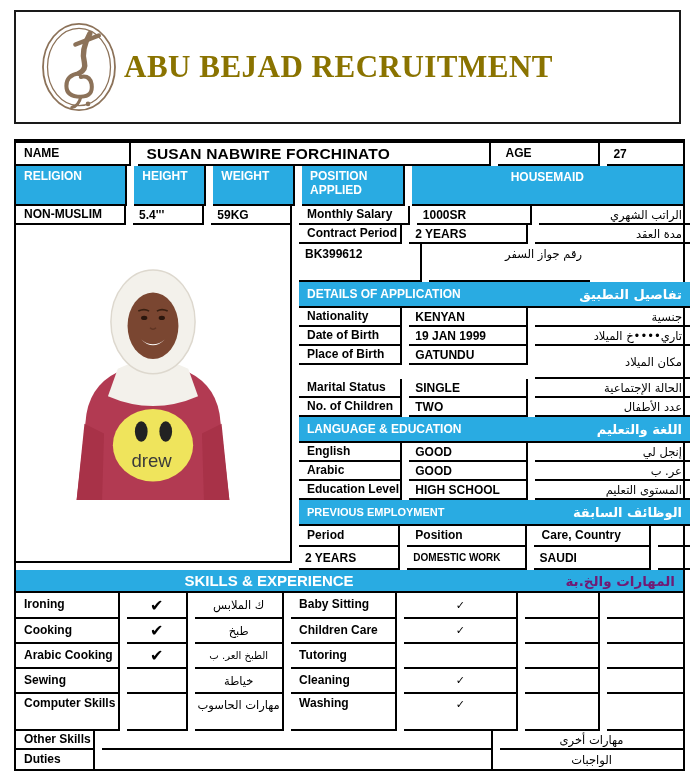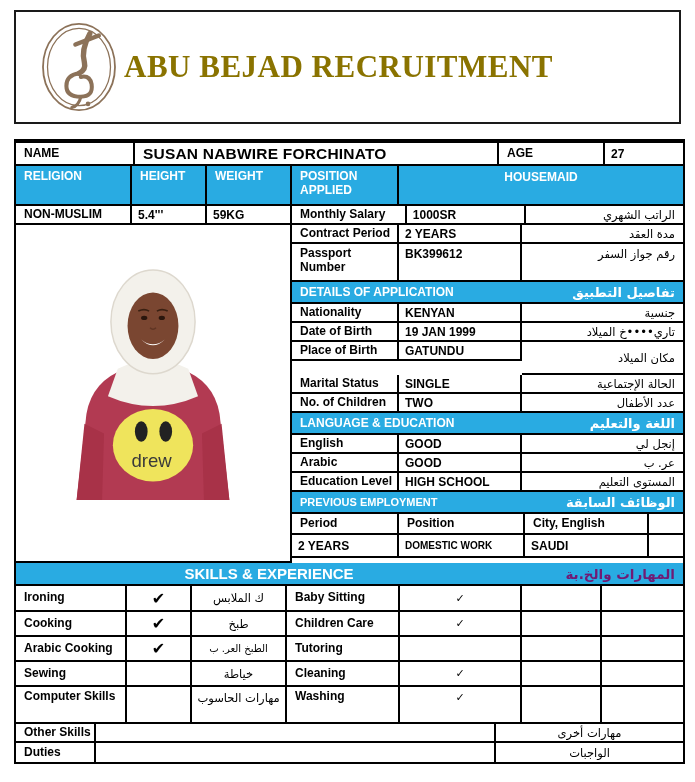--- a/index.html
+++ b/index.html
@@ -7,31 +7,31 @@
         font-family:"Liberation Sans","DejaVu Sans",sans-serif;color:#000;}
   
   .header-box{position:absolute;left:14px;top:10px;width:667px;height:114px;
               border:2px solid #1a1a1a;box-sizing:border-box;display:flex;align-items:center;}
   .logo-wrap{margin-left:18px;width:90px;height:100px;flex:0 0 auto;}
   .agency-title{font-family:"Liberation Serif",serif;font-weight:bold;font-size:31px;
                 letter-spacing:.5px;color:#8A7300;white-space:nowrap;}
   
   .doc-table{position:absolute;left:14px;top:139px;width:667px;
              border:2px solid #000;border-top:4px solid #000;background:#fff;}
-  .row{display:flex;}
+  .row{display:flex;gap:7px;}
   .cell{box-sizing:border-box;border-right:2px solid #000;border-bottom:2px solid #000;
         display:flex;align-items:center;overflow:hidden;}
   .cell.last{border-right:none;}
   .cell.nb{border-bottom:none;}
   .lbl{font-weight:bold;font-size:12px;padding-left:8px;line-height:1.15;}
   .val{font-weight:bold;font-size:12px;padding-left:6px;}
   .ar{direction:rtl;font-family:"DejaVu Sans",sans-serif;font-size:11.5px;
       justify-content:flex-start;padding-right:8px;}
   .cyan{background:#29ABE2;color:#fff;border-right-color:#000;}
-  .band{justify-content:space-between;padding:0 8px;box-sizing:border-box;}
+  .band{justify-content:space-between;padding:12px 8px;box-sizing:border-box;}
   .band .ar-hd{direction:rtl;font-family:"DejaVu Sans",sans-serif;font-weight:bold;font-size:13px;color:#fff;}
   .band .en-hd{font-weight:bold;font-size:12px;color:#fff;}
   .name-big{font-weight:bold;font-size:15.5px;padding-left:8px;letter-spacing:.2px;}
   .check-big{justify-content:center;font-size:16px;font-weight:bold;font-family:"DejaVu Sans",sans-serif;}
   .check-sm{justify-content:center;font-size:11px;font-family:"DejaVu Sans",sans-serif;}
   .small-val{font-weight:bold;font-size:10px;padding-left:6px;}
   .center{justify-content:center;}
   .photo-cell{background:#fff;align-items:flex-start;justify-content:center;}
   .skills-band{position:relative;}
   .skills-band .en-ctr{position:absolute;left:0;top:0;width:506px;height:100%;
@@ -119,21 +119,20 @@
           <div class="cell lbl" style="width:118px;height:19px">Monthly Salary</div>
           <div class="cell val" style="width:123px;height:19px">1000SR</div>
           <div class="cell ar last" style="width:161px;height:19px">الراتب الشهري</div>
         </div>
         <div class="row">
           <div class="cell lbl" style="width:107px;height:19px">Contract Period</div>
           <div class="cell val" style="width:123px;height:19px">2 YEARS</div>
           <div class="cell ar last" style="width:161px;height:19px">مدة العقد</div>
         </div>
         <div class="row">
-          <div class="cell lbl" style="width:107px;height:38px;align-items:flex-start;padding-top:3px;white-space:normal">Passport Number</div>
           <div class="cell val" style="width:123px;height:38px;align-items:flex-start;padding-top:3px">BK399612</div>
           <div class="cell ar last" style="width:161px;height:38px;align-items:flex-start;padding-top:3px">رقم جواز السفر</div>
         </div>
 
         <div class="row">
           <div class="cell cyan band last" style="width:391px;height:22px">
             <span class="en-hd">DETAILS OF APPLICATION</span>
             <span class="ar-hd">تفاصيل التطبيق</span>
           </div>
         </div>
@@ -188,21 +187,21 @@
 
         <div class="row">
           <div class="cell cyan band last" style="width:391px;height:22px">
             <span class="en-hd" style="font-size:11px">PREVIOUS EMPLOYMENT</span>
             <span class="ar-hd">الوظائف السابقة</span>
           </div>
         </div>
         <div class="row">
           <div class="cell lbl" style="width:107px;height:21px">Period</div>
           <div class="cell lbl" style="width:126px;height:21px">Position</div>
-          <div class="cell lbl" style="width:124px;height:21px">City, English</div>
+          <div class="cell lbl" style="width:124px;height:21px">Care, Country</div>
           <div class="cell last" style="width:34px;height:21px"></div>
         </div>
         <div class="row">
           <div class="cell val" style="width:107px;height:23px;font-size:12px">2 YEARS</div>
           <div class="cell small-val" style="width:126px;height:23px">DOMESTIC WORK</div>
           <div class="cell val" style="width:124px;height:23px">SAUDI</div>
           <div class="cell last" style="width:34px;height:23px"></div>
         </div>
       </div>
     </div>

